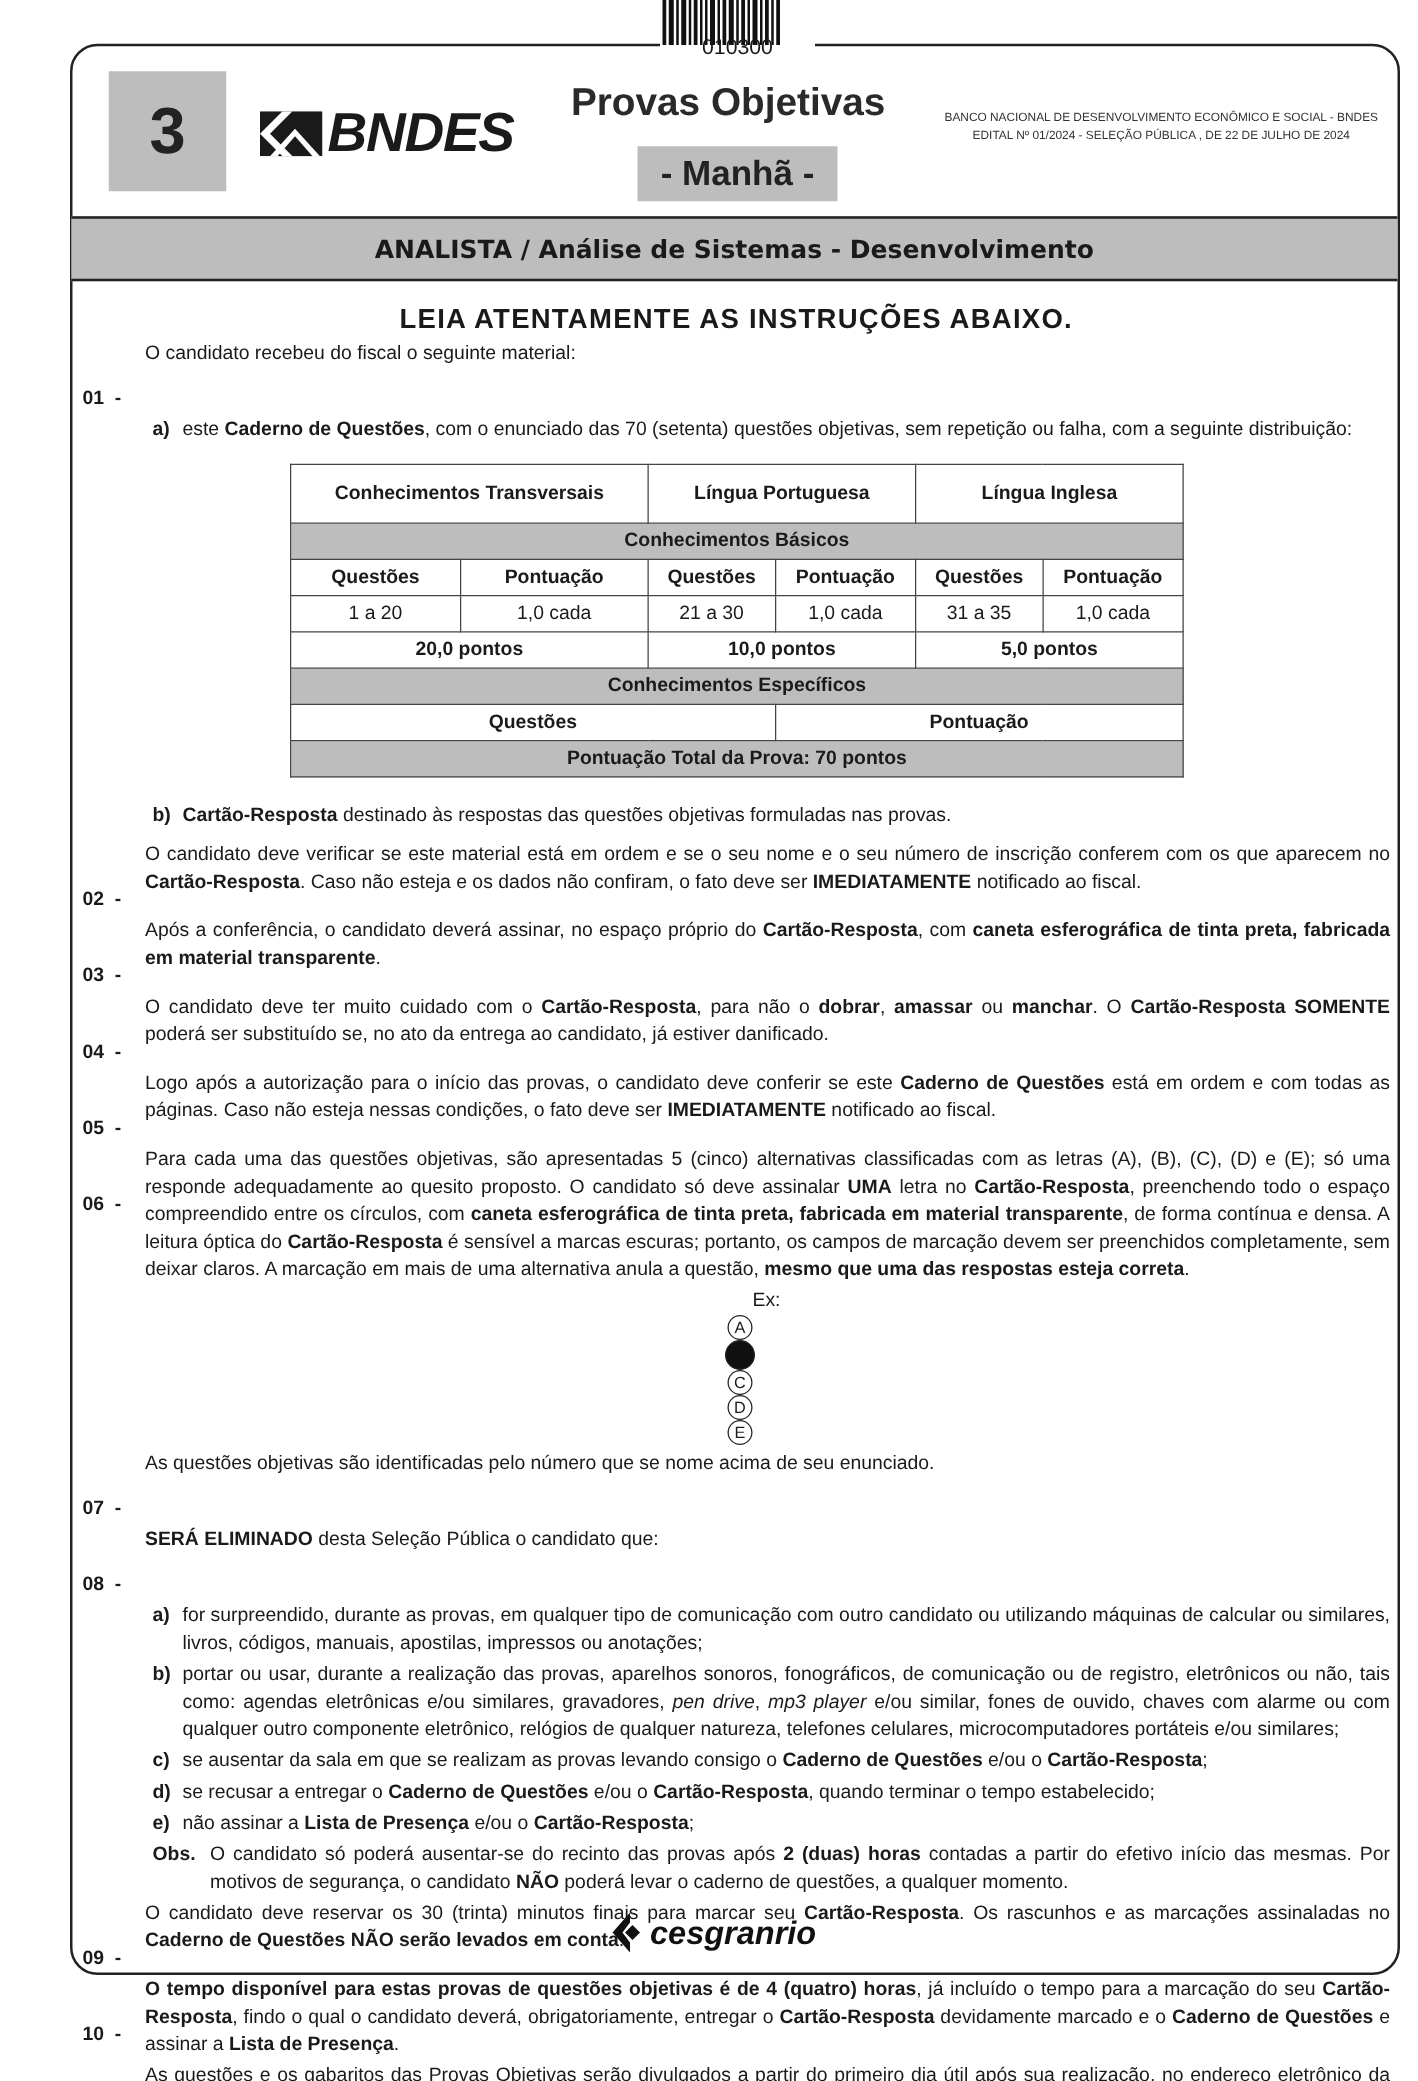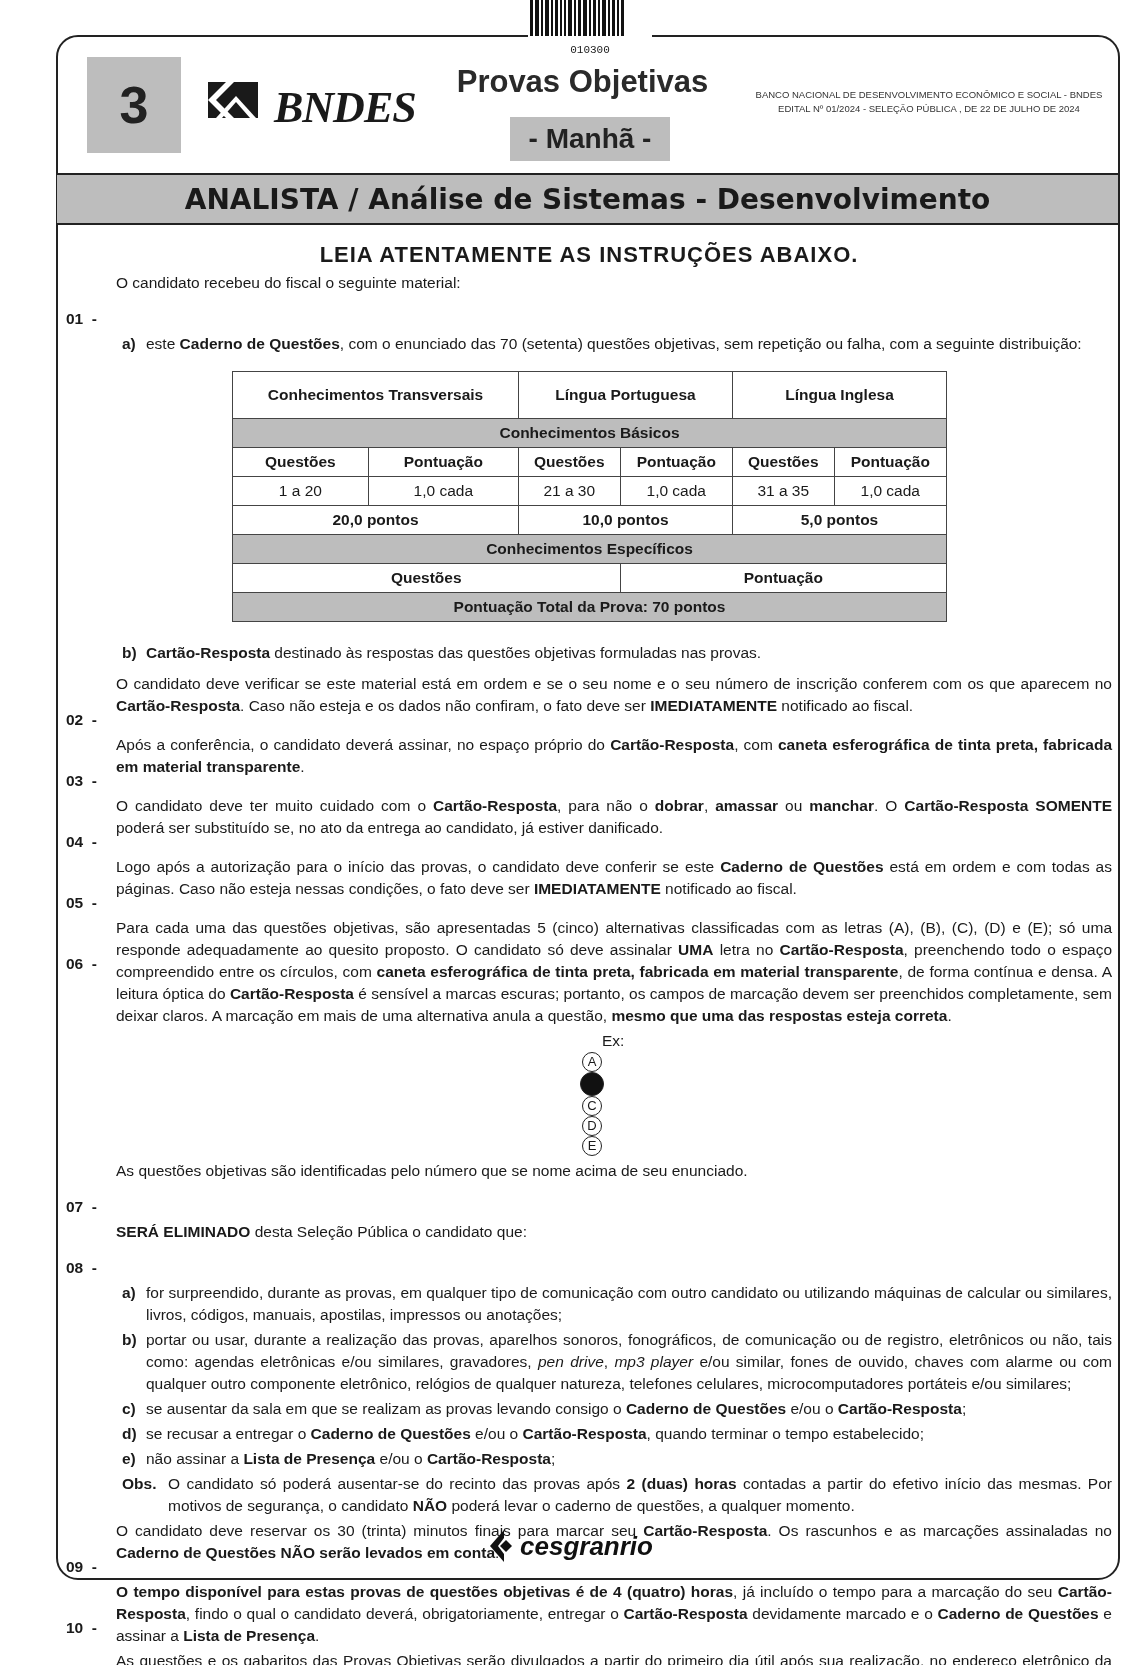--- a/index.html
+++ b/index.html
@@ -3,32 +3,32 @@
 <meta charset="utf-8">
 <style>
   html, body { margin: 0; padding: 0; background: #ffffff; }
   body { width: 1134px; height: 1665px; position: relative; overflow: hidden;
          font-family: "Liberation Sans", sans-serif; color: #1a1a1a; }
   .frame { position: absolute; left: 56px; top: 35px; width: 1064px; height: 1545px;
            border: 2px solid #222; border-radius: 22px; box-sizing: border-box; }
   .barcode-cover { position: absolute; left: 528px; top: 0; width: 124px; height: 40px; background: #fff; }
   .barcode { position: absolute; left: 530px; top: 0; height: 36px; display: flex; align-items: stretch; gap: 2px; }
   .barcode span { background: #111; display: block; }
-  .barcode-num { position: absolute; left: 530px; width: 120px; top: 44px; text-align: center; font-size: 11px; font-family: Liberation Mono, monospace; }
+  .barcode-num { position: absolute; left: 530px; width: 120px; top: 28px; text-align: center; font-size: 17px; }
   .vol-box { position: absolute; left: 87px; top: 57px; width: 94px; height: 96px; background: #bdbdbd;
              display: flex; align-items: center; justify-content: center; font-size: 52px; font-weight: bold; color: #222; }
-  .logo { position: absolute; left: 208px; top: 82px; display: flex; gap: 16px; font-family: Liberation Serif, serif; }
+  .logo { position: absolute; left: 208px; top: 82px; display: flex; align-items: center; gap: 4px; }
   .logo-text { font-size: 44px; font-weight: bold; font-style: italic; letter-spacing: -1px; color: #1a1a1a; }
   .title { position: absolute; left: 440px; top: 64px; width: 285px; text-align: center; font-size: 31px; font-weight: bold; color: #2a2a2a; }
   .shift { position: absolute; left: 510px; top: 117px; width: 160px; height: 44px; background: #bdbdbd;
            display: flex; align-items: center; justify-content: center; font-size: 28px; font-weight: bold; color: #222; }
   .org { position: absolute; left: 746px; top: 88px; width: 366px; text-align: center; font-size: 9.5px; line-height: 14px; color: #333; }
   .role-bar { position: absolute; left: 57px; top: 173px; width: 1061px; height: 52px; background: #bdbdbd;
               border-top: 2px solid #222; border-bottom: 2px solid #222; box-sizing: border-box;
-              display: flex; align-items: center; justify-content: center; font-size: 28px; font-weight: bold; font-family: "DejaVu Sans", sans-serif; color: #1a1a1a; }
+              display: flex; align-items: center; justify-content: center; font-size: 20px; font-weight: bold; font-family: "DejaVu Sans", sans-serif; color: #1a1a1a; }
   .content { position: absolute; left: 66px; top: 244px; width: 1046px; font-size: 15.5px; line-height: 22px; }
   .heading { text-align: center; font-weight: bold; font-size: 22px; letter-spacing: 1px; margin-bottom: 6px; }
   .item { display: flex; margin-bottom: 3px; }
   .item .num { width: 50px; flex: none; font-weight: bold; white-space: pre; margin-top: 36px; }
   .item .body { flex: 1; text-align: justify; }
   .sub { display: flex; margin-left: 56px; margin-bottom: 3px; }
   .sub .lbl { width: 24px; flex: none; font-weight: bold; }
   .sub .body { flex: 1; text-align: justify; }
   .obs { display: flex; margin-left: 56px; margin-bottom: 3px; }
   .obs .lbl { width: 46px; flex: none; font-weight: bold; }

